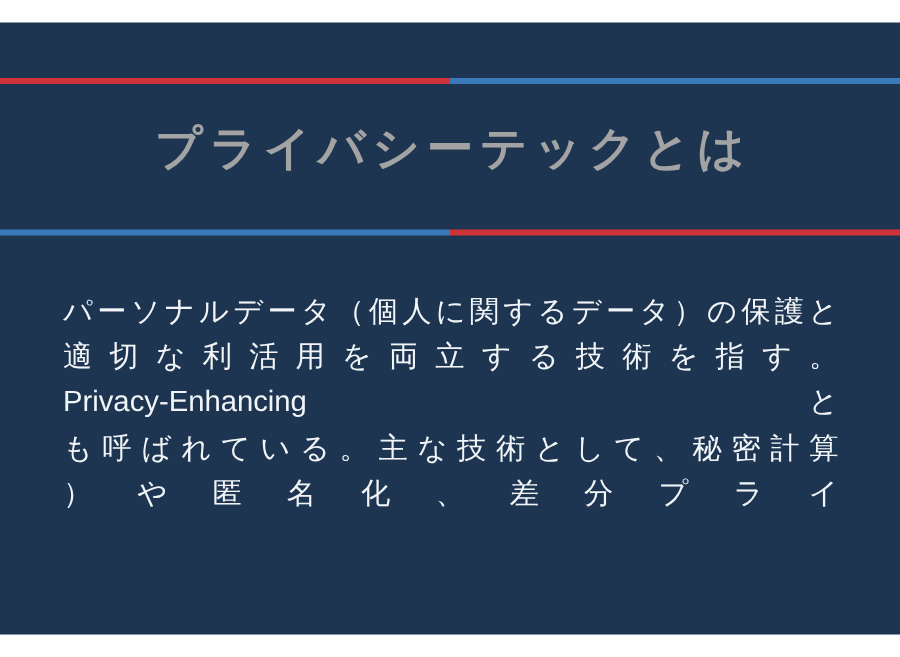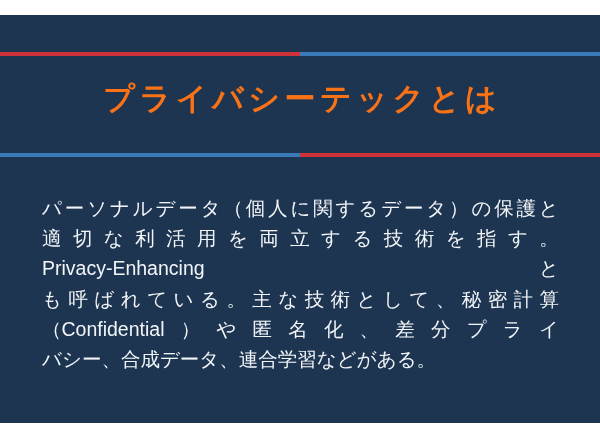--- a/index.html
+++ b/index.html
@@ -52,21 +52,21 @@
   .rule-bottom .seg-a { background: #3b7ab8; }
   .rule-bottom .seg-b { background: #cf3339; }
 
   
   #title {
     position: absolute;
     left: 0;
     top: 62px;
     width: 600px;
     text-align: center;
-    color: #f97316;
+    color: #a3a3a3;
     font-size: 31px;
     font-weight: bold;
     letter-spacing: 4.5px;
     text-indent: 4.5px;
     line-height: 44px;
     white-space: nowrap;
   }
 
   
   #body-copy {
@@ -177,32 +177,28 @@
           <span>と</span>
           <span>し</span>
           <span>て</span>
           <span>、</span>
           <span>秘</span>
           <span>密</span>
           <span>計</span>
           <span>算</span>
         </div>
         <div class="body-line">
-          <span>（Confidential</span>
           <span>）</span>
           <span>や</span>
           <span>匿</span>
           <span>名</span>
           <span>化</span>
           <span>、</span>
           <span>差</span>
           <span>分</span>
           <span>プ</span>
           <span>ラ</span>
           <span>イ</span>
         </div>
-        <div class="body-line flush">
-          <span>バシー、合成データ、連合学習などがある。</span>
-        </div>
       </div>
 
   </div>
 </div>
 
 </body></html>

